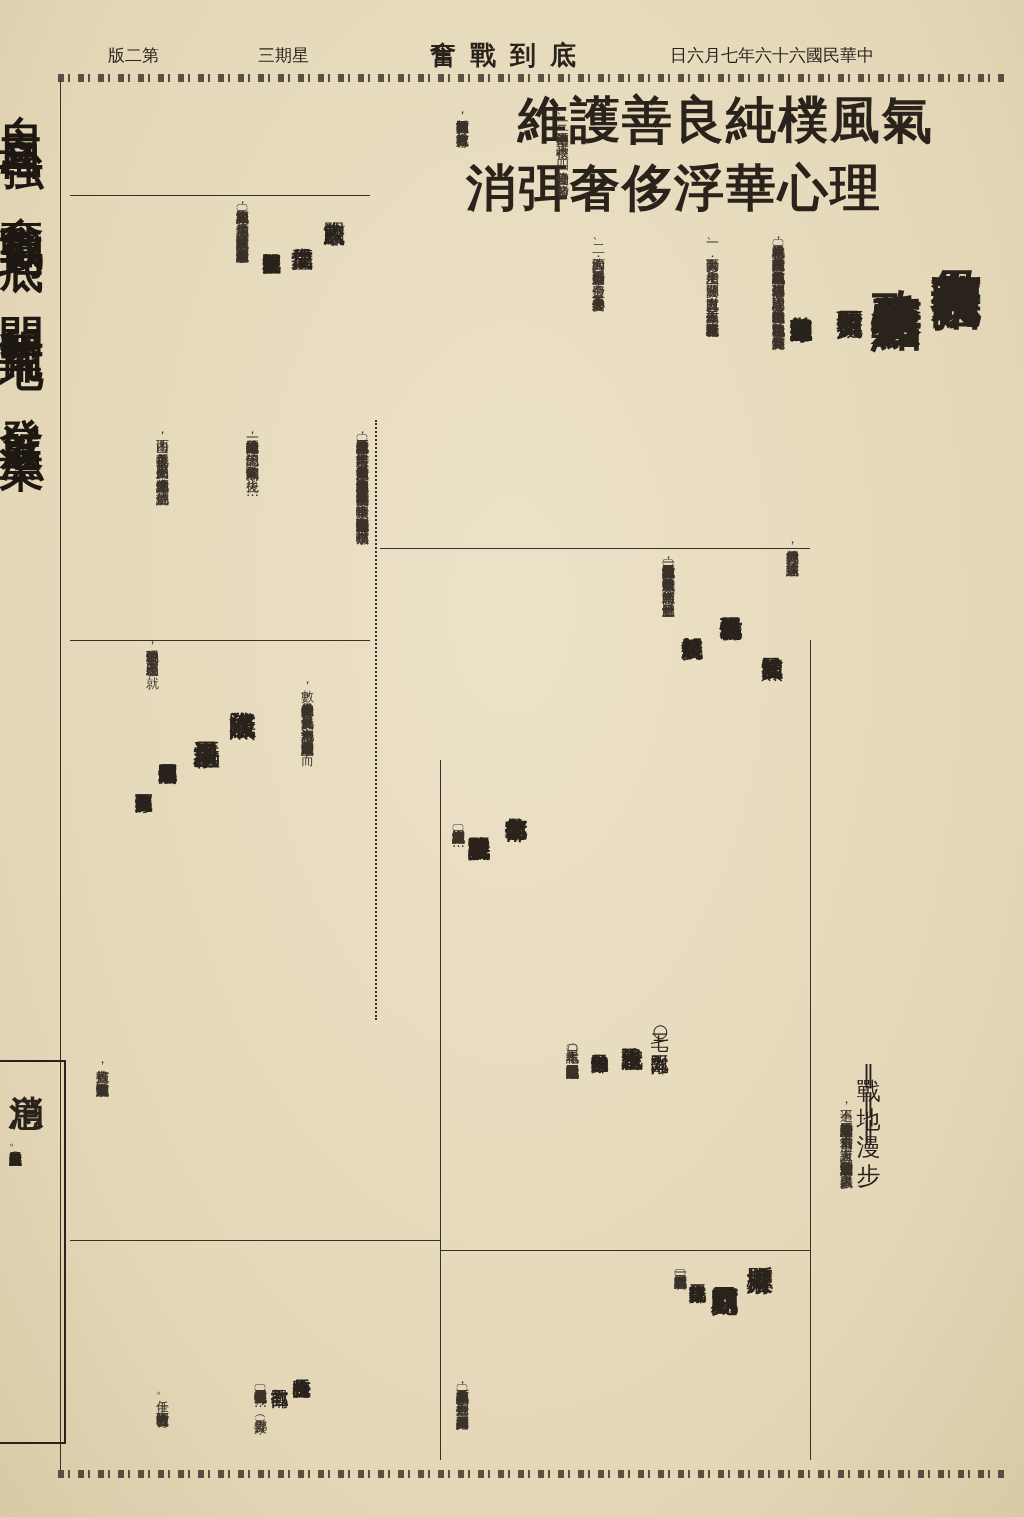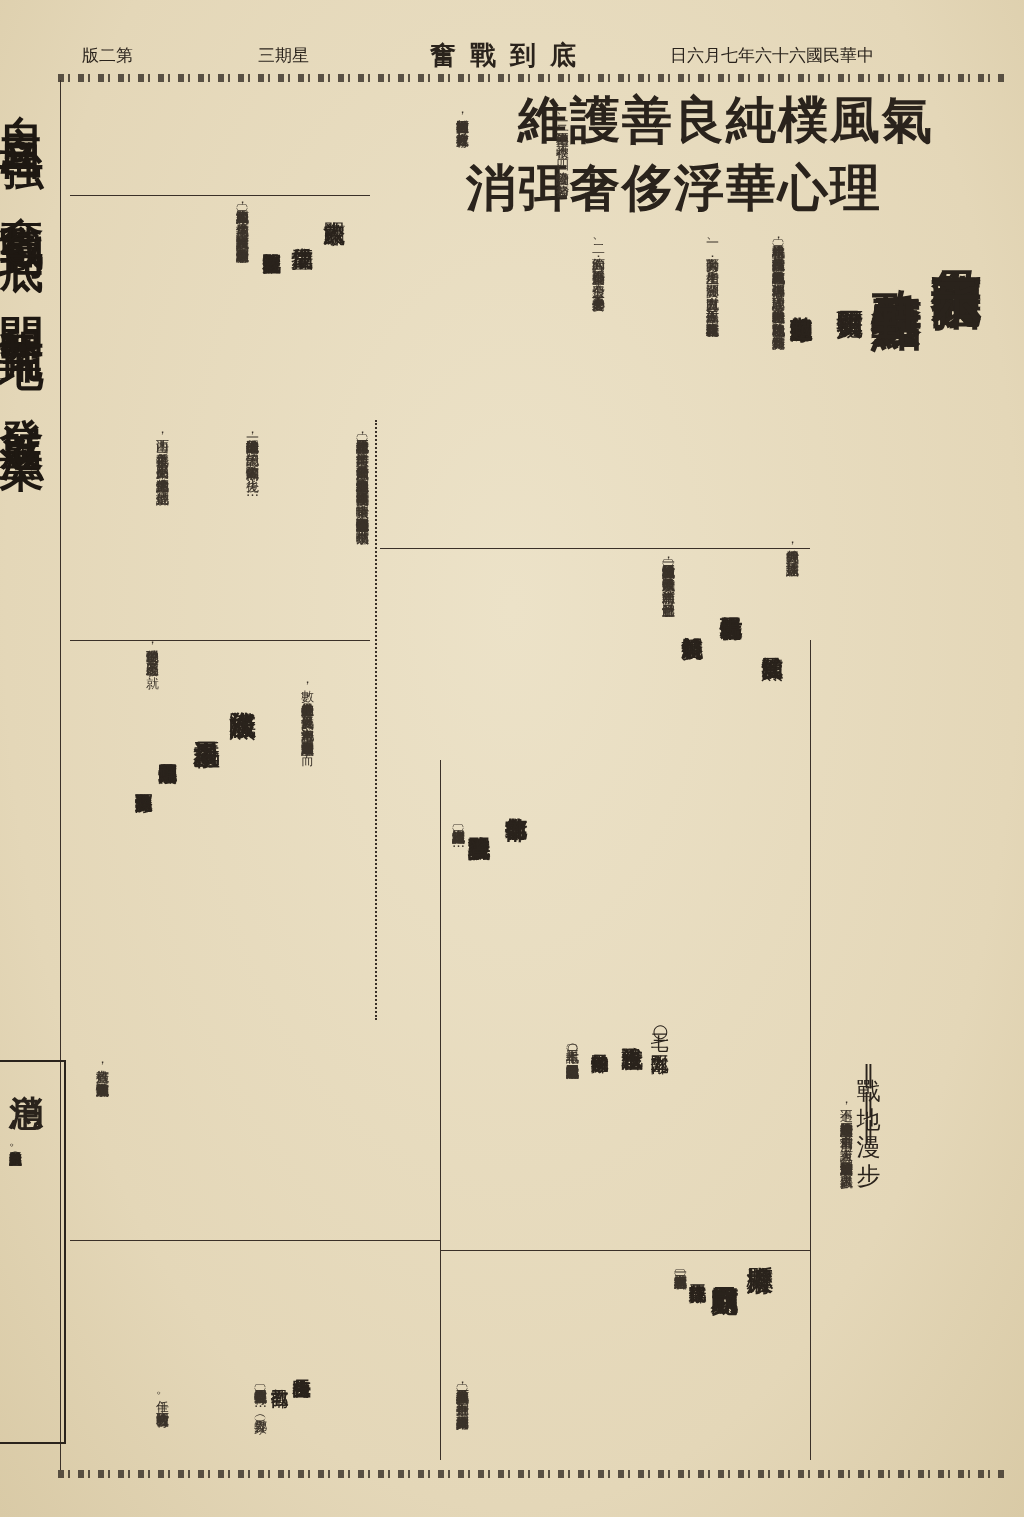--- a/index.html
+++ b/index.html
@@ -12,21 +12,21 @@
   }
   .page {
     position:absolute; left:0; top:0; width:1024px; height:1517px;
     background: radial-gradient(ellipse at 50% 40%, #ece2c8 0%, #e4d7b8 70%, #d9caa6 100%);
   }
   .masthead {
     position:absolute; top:38px; left:80px; width:900px; height:36px;
     font-size:17px;
   }
   .masthead span { position:absolute; top:6px; }
-  .mh-page { left:2px; }
+  .mh-page { left:28px; }
   .mh-week { left:178px; }
   .mh-title { left:350px; top:0 !important; font-size:26px; font-weight:bold; letter-spacing:14px; }
   .mh-date { left:590px; }
   .wave {
     position:absolute; left:58px; width:950px; height:8px;
     background: repeating-linear-gradient(90deg, #2a231c 0 6px, transparent 6px 10px, #2a231c 10px 12px, transparent 12px 20px);
     opacity:.75;
   }
   .vert {
     writing-mode: vertical-rl;

